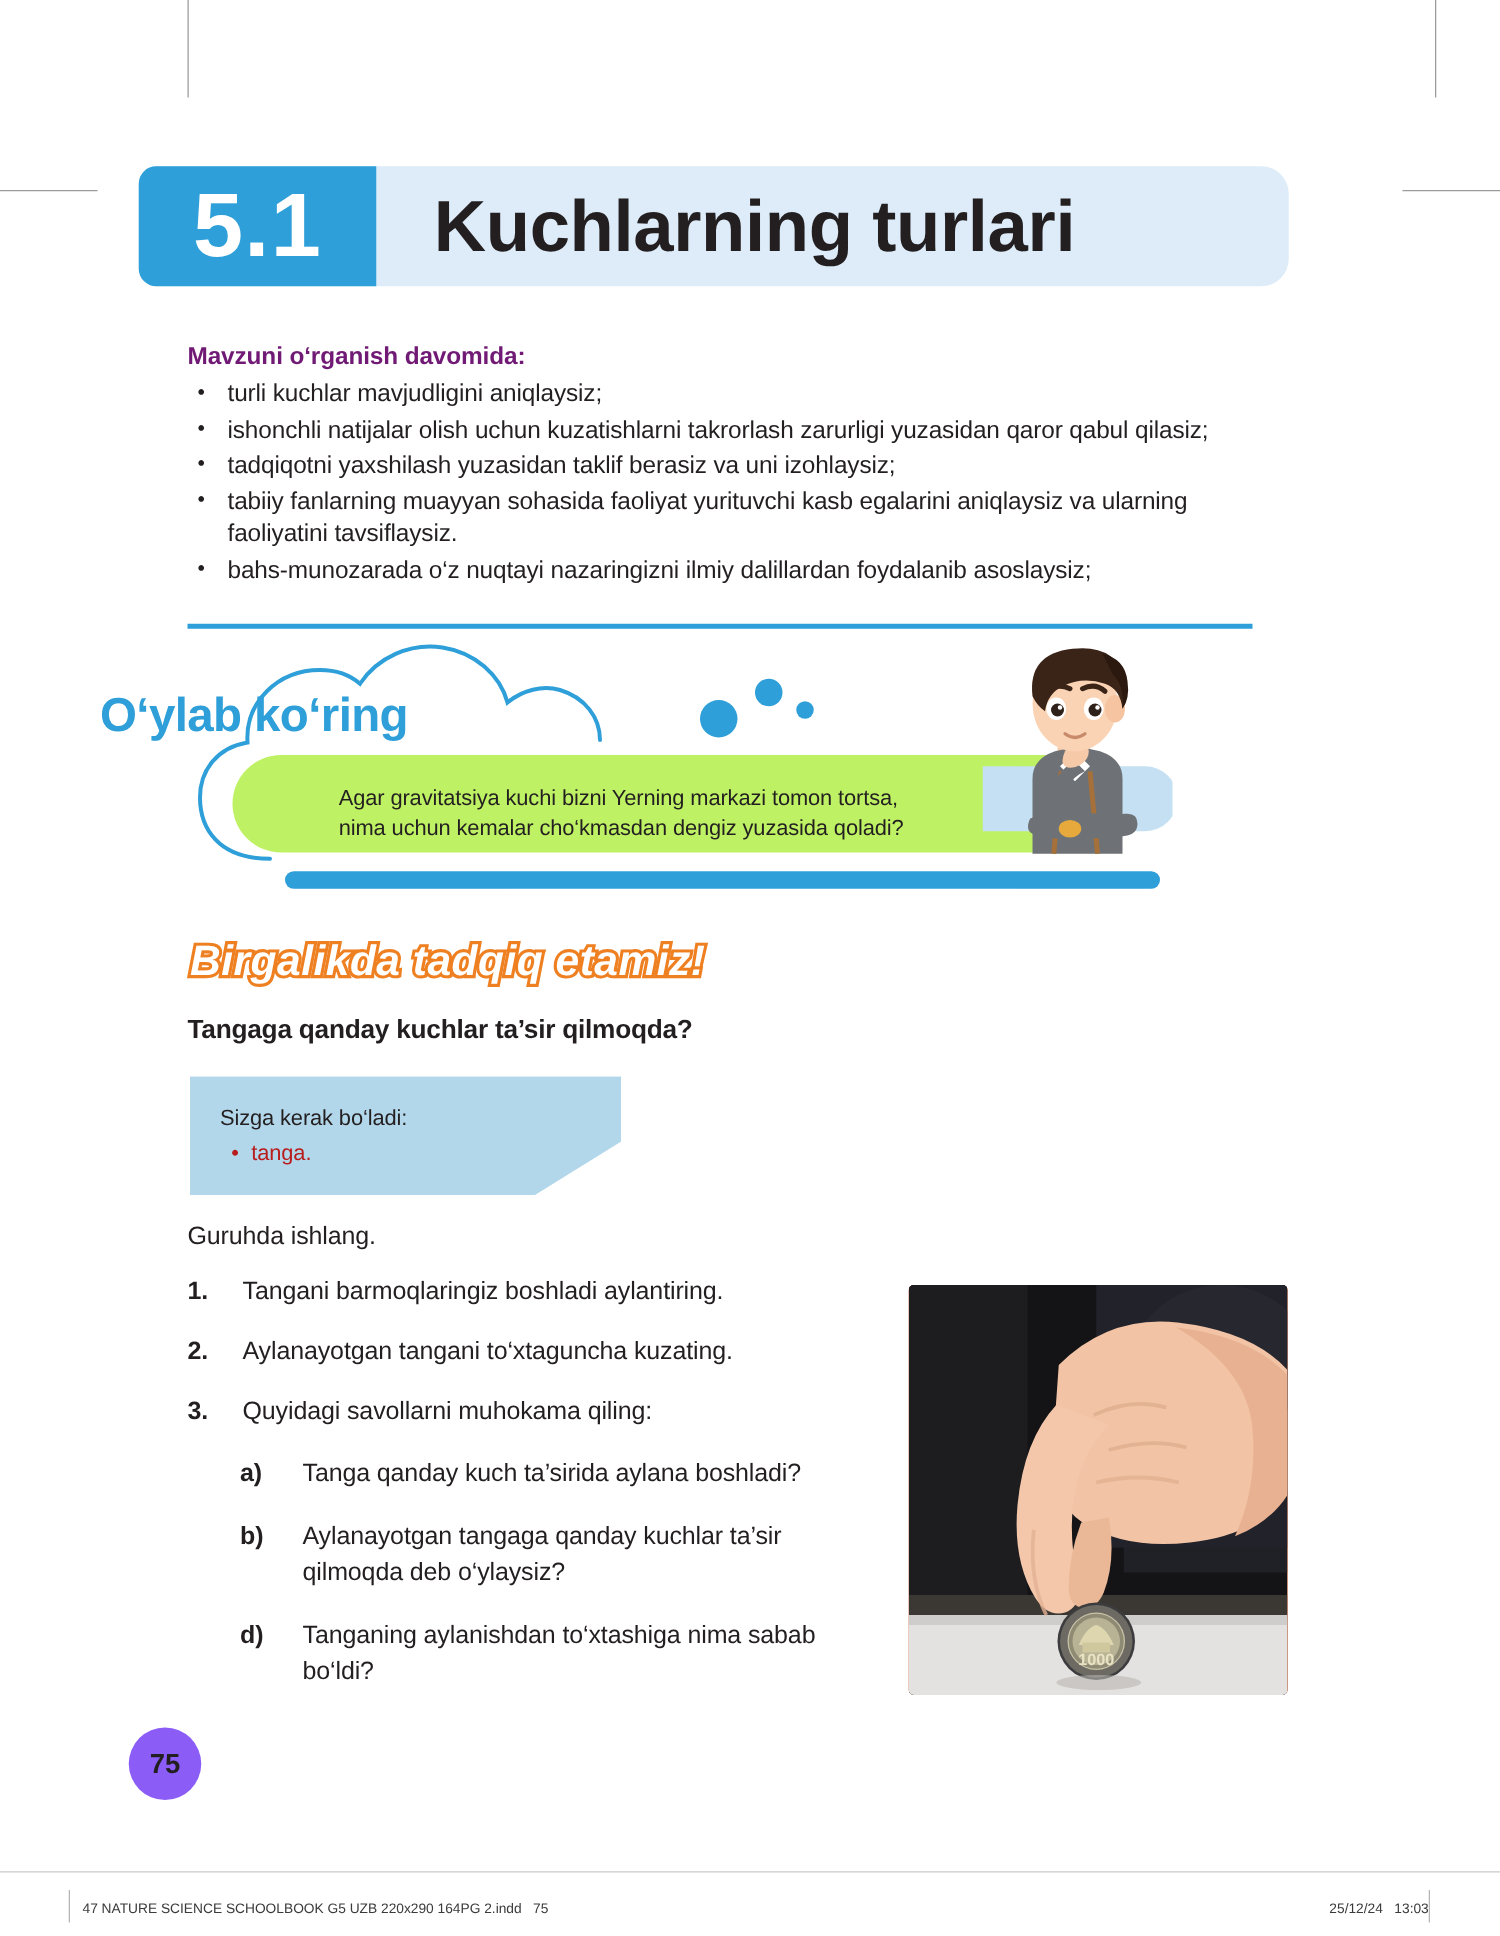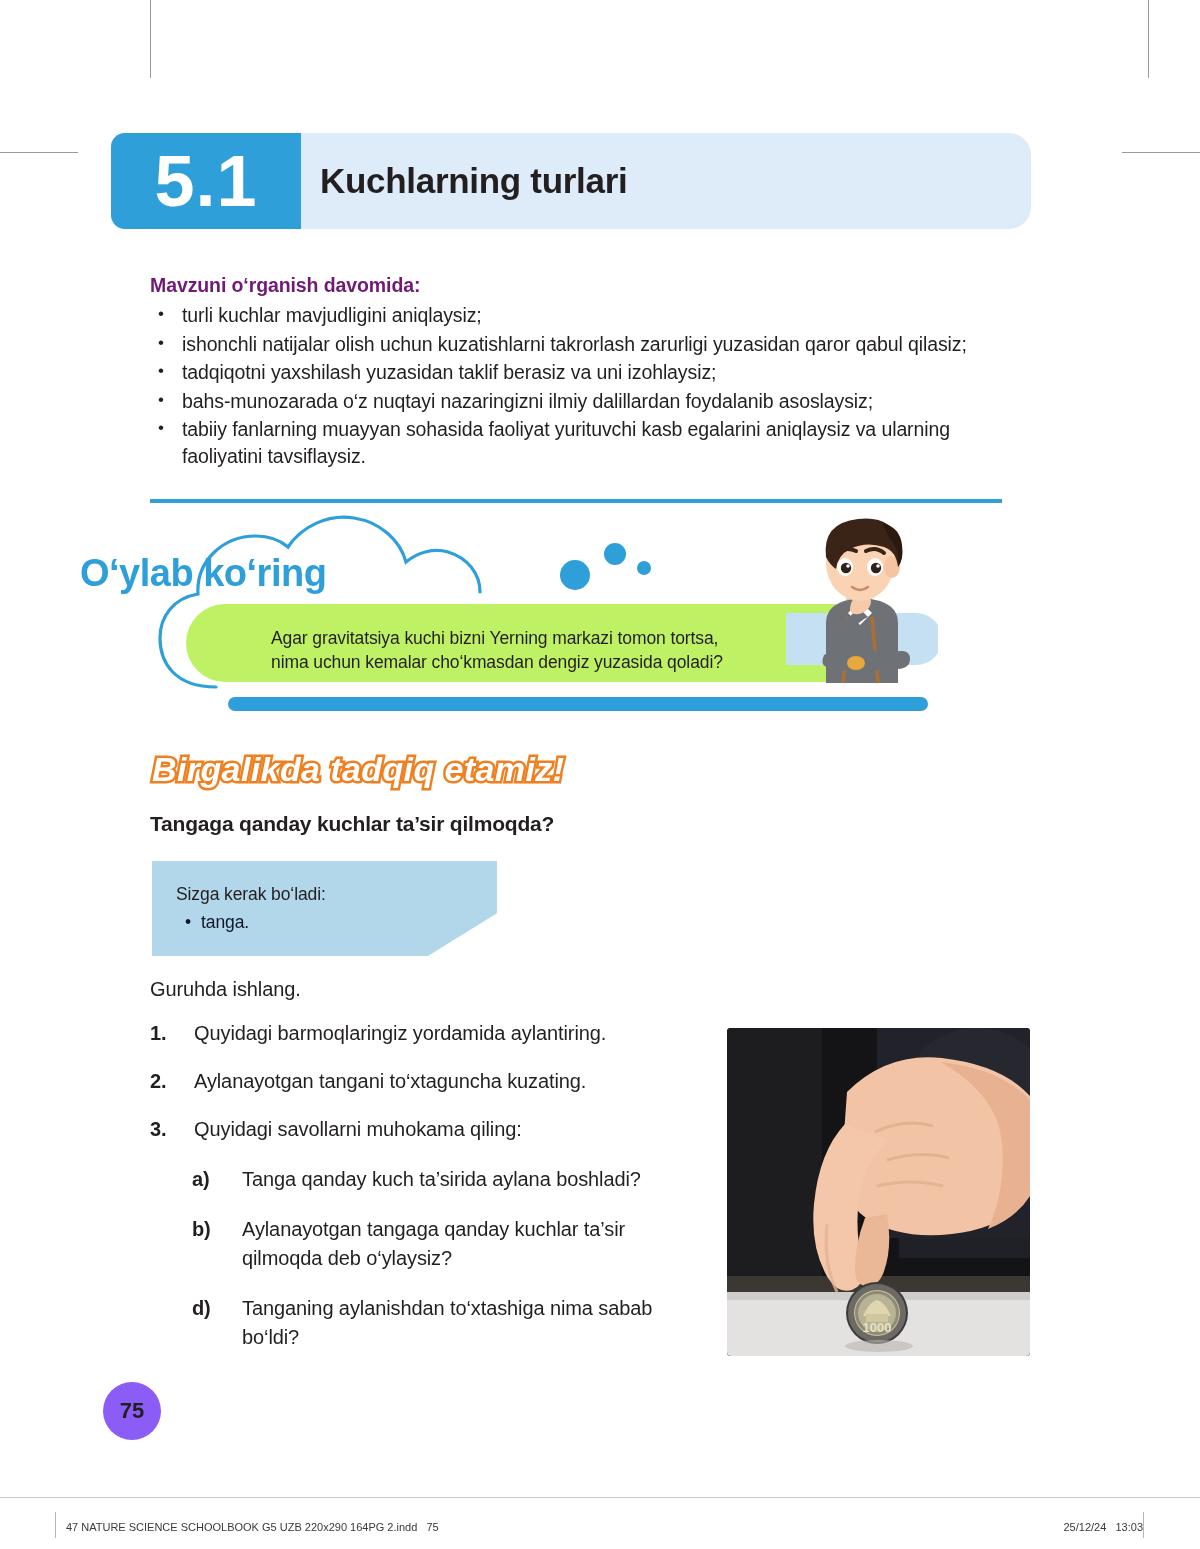--- a/index.html
+++ b/index.html
@@ -49,22 +49,22 @@
     color: #ffffff;
     font-size: 72px;
     font-weight: bold;
     letter-spacing: 1px;
     line-height: 1;
   }
   .banner-title {
     flex: 1;
     display: flex;
     align-items: center;
-    padding-left: 19px;
-    font-size: 35px;
+    padding-left: 46px;
+    font-size: 58px;
     font-weight: bold;
     color: #231f20;
     letter-spacing: -0.3px;
   }
 
   
   .objectives {
     position: absolute;
     left: 150px;
     top: 274px;
@@ -218,21 +218,21 @@
     top: 22px;
     font-size: 17.5px;
     color: #231f20;
     letter-spacing: -0.1px;
   }
   .materials-item {
     position: absolute;
     left: 34px;
     top: 50px;
     font-size: 17.5px;
-    color: #0f172a;
+    color: #b91c1c;
     letter-spacing: -0.1px;
   }
   .materials-item::before {
     content: "\2022";
     margin-right: 10px;
   }
 
   
   .intro {
     position: absolute;
@@ -359,22 +359,22 @@
     <div class="banner-num">5.1</div>
     <div class="banner-title">Kuchlarning turlari</div>
   </div>
 
   <div class="objectives">
     <div class="obj-head">Mavzuni o‘rganish davomida:</div>
     <ul class="obj-list">
       <li>turli kuchlar mavjudligini aniqlaysiz;</li>
       <li>ishonchli natijalar olish uchun kuzatishlarni takrorlash zarurligi yuzasidan qaror qabul qilasiz;</li>
       <li>tadqiqotni yaxshilash yuzasidan taklif berasiz va uni izohlaysiz;</li>
+      <li>tabiiy fanlarning muayyan sohasida faoliyat yurituvchi kasb egalarini aniqlaysiz va ularning faoliyatini tavsiflaysiz.</li>
       <li>bahs-munozarada o‘z nuqtayi nazaringizni ilmiy dalillardan foydalanib asoslaysiz;</li>
-      <li>tabiiy fanlarning muayyan sohasida faoliyat yurituvchi kasb egalarini aniqlaysiz va ularning faoliyatini tavsiflaysiz.</li>
     </ul>
   </div>
 
   <div class="divider"></div>
 
   <div class="think-wrap">
     <svg class="cloud-outline" viewBox="0 0 640 190">
       <path d="M60 175 C18 175 4 150 4 126 C4 104 18 86 42 82
                C40 50 66 24 100 24 C112 24 124 28 132 35
                C146 14 172 2 198 6 C224 10 244 28 250 50
@@ -446,21 +446,21 @@
 
   <div class="materials"></div>
   <div class="materials-head" style="position:absolute; left:176px; top:884px;">Sizga kerak bo‘ladi:</div>
   <div class="materials-item" style="position:absolute; left:185px; top:912px;">tanga.</div>
 
   <div class="intro">Guruhda ishlang.</div>
 
   <div class="steps">
     <div class="step">
       <span class="step-num">1.</span>
-      <span>Quyidagi barmoqlaringiz yordamida aylantiring.</span>
+      <span>Tangani barmoqlaringiz boshladi aylantiring.</span>
     </div>
     <div class="step">
       <span class="step-num">2.</span>
       <span>Aylanayotgan tangani to‘xtaguncha kuzating.</span>
     </div>
     <div class="step">
       <span class="step-num">3.</span>
       <span>Quyidagi savollarni muhokama qiling:</span>
     </div>
 

